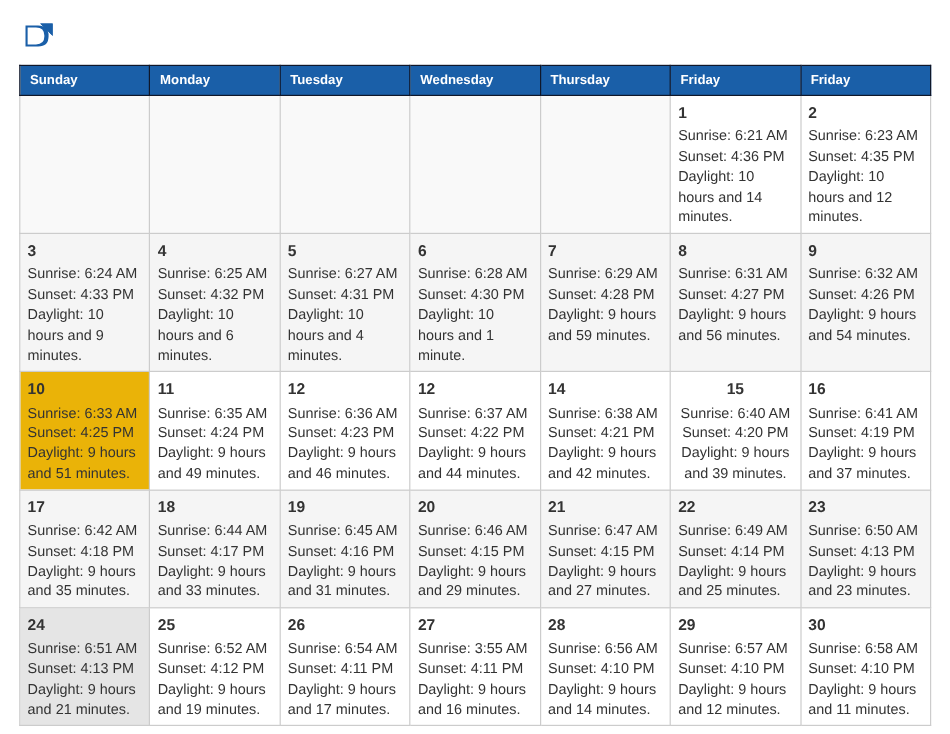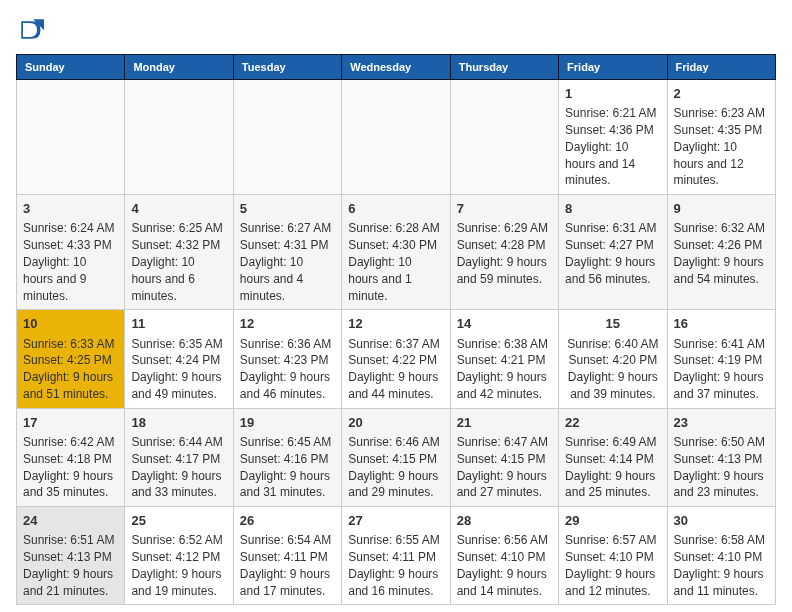--- a/index.html
+++ b/index.html
@@ -290,21 +290,21 @@
 Daylight: 9 hours and 19 minutes.</div>
         </td>
         <td style="background: rgb(255, 255, 255);">
           <span class="day-num">26</span>
           <div class="day-info" style="white-space: pre-line;">Sunrise: 6:54 AM
 Sunset: 4:11 PM
 Daylight: 9 hours and 17 minutes.</div>
         </td>
         <td style="background: rgb(255, 255, 255);">
           <span class="day-num">27</span>
-          <div class="day-info" style="white-space: pre-line;">Sunrise: 6:55 AM
+          <div class="day-info" style="white-space: pre-line;">Sunrise: 3:55 AM
 Sunset: 4:11 PM
 Daylight: 9 hours and 16 minutes.</div>
         </td>
         <td style="background: rgb(255, 255, 255);">
           <span class="day-num">28</span>
           <div class="day-info" style="white-space: pre-line;">Sunrise: 6:56 AM
 Sunset: 4:10 PM
 Daylight: 9 hours and 14 minutes.</div>
         </td>
         <td style="background: rgb(255, 255, 255);">

